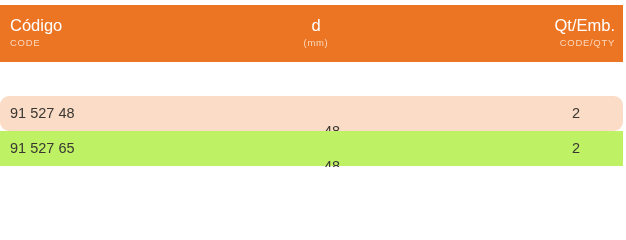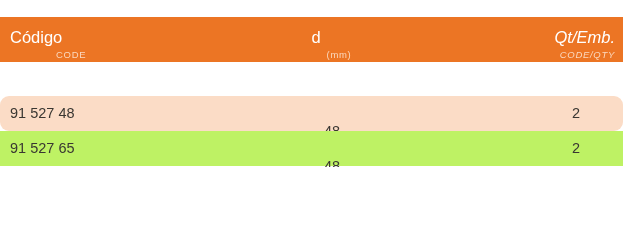--- a/index.html
+++ b/index.html
@@ -19,21 +19,21 @@
     width: 626px;
     height: 167px;
     position: relative;
     background: #ffffff;
   }
 
   
   .table-header {
     position: absolute;
     left: 0;
-    top: 17px;
+    top: 5px;
     width: 623px;
     height: 62px;
     background: #ec7524;
     box-sizing: border-box;
   }
 
   .hcell {
     position: absolute;
     top: 10px;
     box-sizing: border-box;
@@ -48,26 +48,25 @@
   }
   .hcell .hsub {
     display: block;
     color: #fbd9bf;
     font-size: 9.5px;
     line-height: 13px;
     letter-spacing: 0.7px;
     font-weight: 400;
     white-space: nowrap;
     margin-top: 1px;
-    margin-left: 46px;
   }
 
   .hcell-code   { left: 10px;  text-align: left; }
   .hcell-d      { left: 216px; width: 200px; text-align: center; }
-  .hcell-qty    { left: 415px; width: 200px; text-align: right; font-style: italic; }
+  .hcell-qty    { left: 415px; width: 200px; text-align: right; }
 
   
   .header-gap {
     position: absolute;
     left: 0;
     top: 62px;
     width: 626px;
     height: 34px;
     background: #ffffff;
   }

